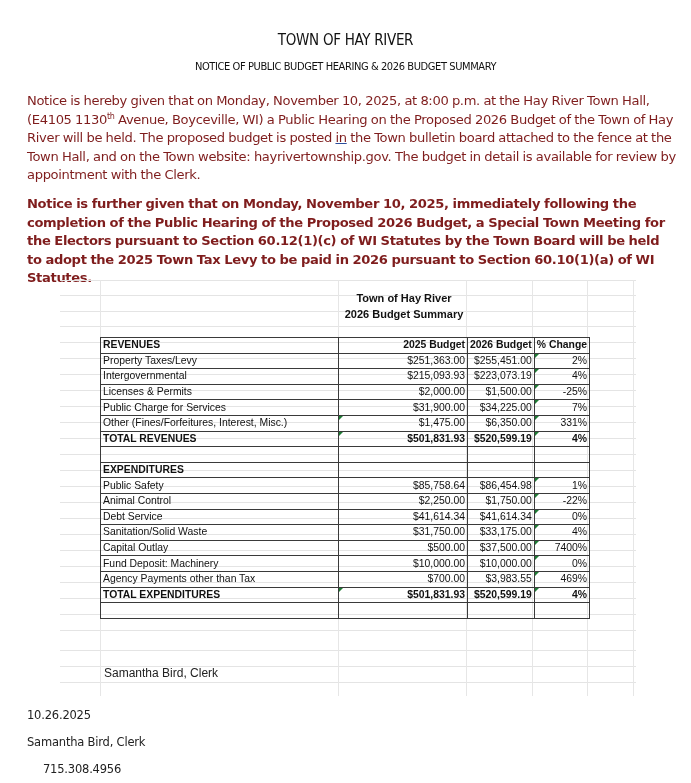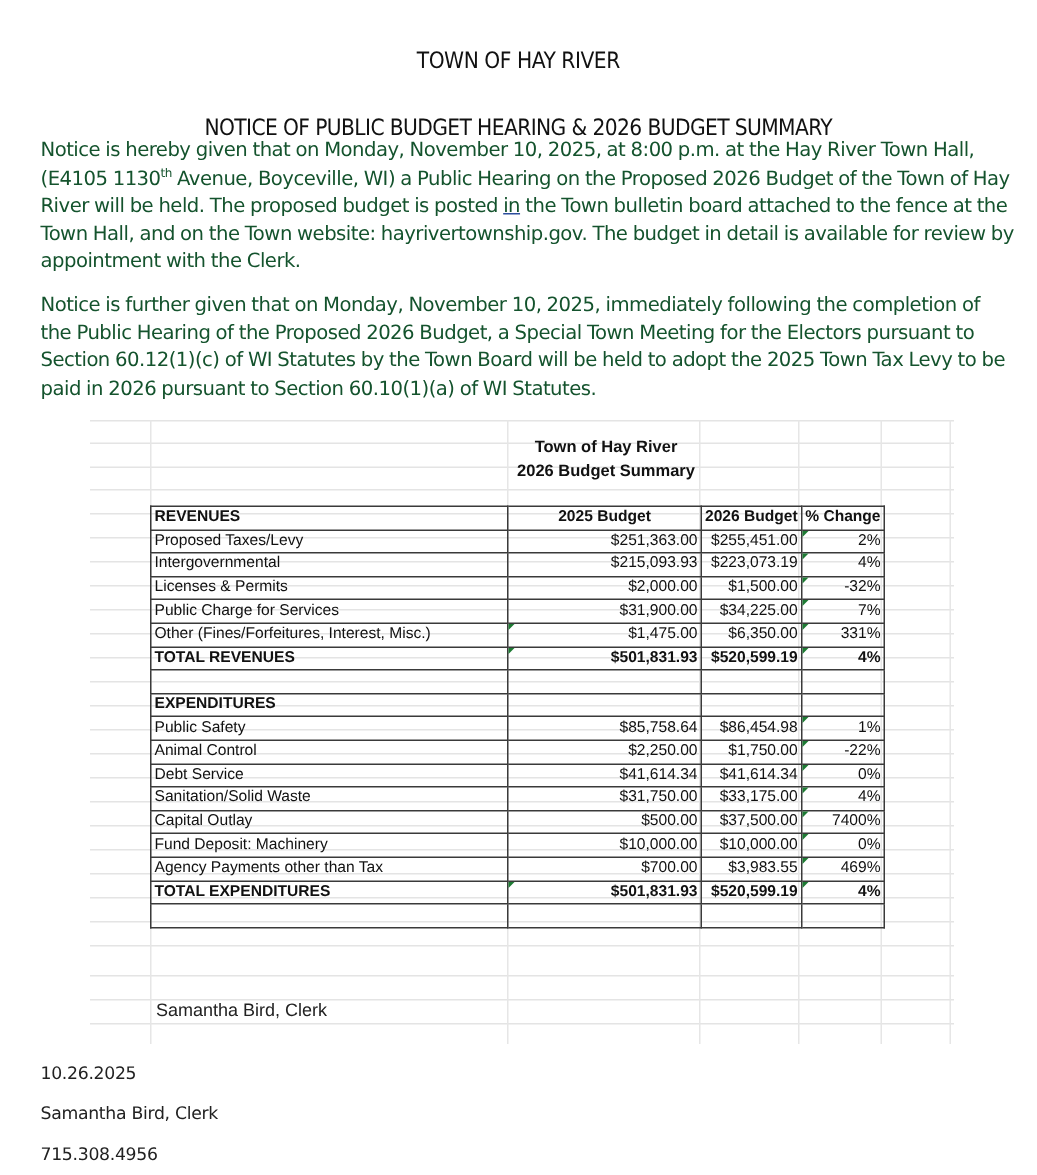--- a/index.html
+++ b/index.html
@@ -1,56 +1,56 @@
 <!DOCTYPE html>
 <html><head>
 <meta charset="utf-8">
 <style>
   html, body { margin:0; padding:0; background:#ffffff; }
   body { width:691px; height:783px; position:relative; overflow:hidden; color:#1a1a1a; }
   .title { position:absolute; left:0; width:691px; text-align:center;
     font-family:"DejaVu Sans Condensed","DejaVu Sans", sans-serif; font-stretch:condensed; color:#111; }
   #t1 { top:31px; font-size:15px; letter-spacing:-0.3px; }
-  #t2 { top:76px; font-size:15px; letter-spacing:-0.4px; }
+  #t2 { top:60px; font-size:11px; letter-spacing:-0.4px; }
   .para { position:absolute; left:27px; width:650px;
-    font-family:"DejaVu Sans", sans-serif; font-size:13.1px; line-height:18.6px; color:#14532d;
+    font-family:"DejaVu Sans", sans-serif; font-size:13.1px; line-height:18.6px; color:#7f1d1d;
     letter-spacing:-0.35px; word-spacing:-0.3px; }
   #p1 { top:92px; }
-  #p2 { top:195px; }
+  #p2 { top:195px;font-weight:bold; }
   sup { font-size:8px; line-height:0; vertical-align:5px; }
   .ul { text-decoration:underline; text-decoration-color:#2b4d9c; }
 
   
   #sheet { position:absolute; left:60px; top:280px; width:576px; height:416px; }
   .gl-h { position:absolute; left:0; width:576px; height:1px; background:#e4e4e4; }
   .gl-v { position:absolute; top:0; width:1px; height:416px; background:#e6e6e6; }
   #tbl { position:absolute; left:40px; top:57px; border-collapse:collapse;
     font-family:"Liberation Sans", sans-serif; font-size:10.4px; color:#111; }
   #tbl td { border:1px solid #3a3a3a; height:14.6px; padding:0 2px; white-space:nowrap; line-height:14px; position:relative; }
   #tbl td.c0 { width:233px; }
   #tbl td.c1 { width:124px; text-align:right; }
   #tbl td.c2 { width:61px; text-align:right; }
   #tbl td.c3 { width:50px; text-align:right; }
   #tbl tr.hdr td { font-weight:bold; }
-  #tbl tr.hdr td.c1, #tbl tr.hdr td.c2 { text-align:center; }
+  #tbl tr.hdr td.c1, #tbl tr.hdr td.c2 { text-align:right; }
   #tbl tr.hdr td.c2 { text-align:right; }
   #tbl tr.total td { font-weight:bold; }
   #tbl tr.section td.c0 { font-weight:bold; }
   .flag { position:absolute; left:0; top:0; width:0; height:0;
     border-top:4px solid #1e7b34; border-right:4px solid transparent; }
   .sheet-title { position:absolute; left:278px; width:132px; text-align:center;
     font-family:"Liberation Sans", sans-serif; font-weight:bold; font-size:11px; color:#111; }
   #st1 { top:12px; }
   #st2 { top:28px; }
   #clerk-cell { position:absolute; left:44px; top:386px; font-family:"Liberation Sans", sans-serif; font-size:12px; color:#222; }
 
   .foot { position:absolute; left:27px; font-family:"DejaVu Sans", sans-serif; font-size:11.5px; color:#222; letter-spacing:-0.2px; }
   #f1 { top:708px; }
   #f2 { top:735px; }
-  #f3 { top:762px; }
+  #f3 { top:762px;margin-left:16px; }
 </style>
 </head>
 <body>
 
 <div class="title" id="t1">TOWN OF HAY RIVER</div>
 <div class="title" id="t2">NOTICE OF PUBLIC BUDGET HEARING &amp; 2026 BUDGET SUMMARY</div>
 
 <div class="para" id="p1"><span>Notice is hereby given that on Monday, November 10, 2025, at 8:00 p.m. at the Hay River Town Hall, (E4105 1130</span><sup>th</sup><span> Avenue, Boyceville, WI) a Public Hearing on the Proposed 2026 Budget of the Town of Hay River will be held. The proposed budget is posted </span><span class="ul">in</span><span> the Town bulletin board attached to the fence at the Town Hall, and on the Town website: hayrivertownship.gov. The budget in detail is available for review by appointment with the Clerk.</span></div>
 
 <div class="para" id="p2">Notice is further given that on Monday, November 10, 2025, immediately following the completion of the Public Hearing of the Proposed 2026 Budget, a Special Town Meeting for the Electors pursuant to Section 60.12(1)(c) of WI Statutes by the Town Board will be held to adopt the 2025 Town Tax Levy to be paid in 2026 pursuant to Section 60.10(1)(a) of WI Statutes.</div>
@@ -95,36 +95,36 @@
 
   <table id="tbl">
     <tbody id="tbody">
         <tr class="hdr">
           <td class="c0">REVENUES</td>
           <td class="c1">2025 Budget</td>
           <td class="c2">2026 Budget</td>
           <td class="c3">% Change</td>
         </tr>
         <tr>
-          <td class="c0">Proposed Taxes/Levy</td>
+          <td class="c0">Property Taxes/Levy</td>
           <td class="c1">$251,363.00</td>
           <td class="c2">$255,451.00</td>
           <td class="c3"><span class="flag" style="border-top-color: rgb(30, 123, 52);"></span><span>2%</span></td>
         </tr>
         <tr>
           <td class="c0">Intergovernmental</td>
           <td class="c1">$215,093.93</td>
           <td class="c2">$223,073.19</td>
           <td class="c3"><span class="flag" style="border-top-color: rgb(30, 123, 52);"></span><span>4%</span></td>
         </tr>
         <tr>
           <td class="c0">Licenses &amp; Permits</td>
           <td class="c1">$2,000.00</td>
           <td class="c2">$1,500.00</td>
-          <td class="c3"><span class="flag" style="border-top-color: rgb(30, 123, 52);"></span><span>-32%</span></td>
+          <td class="c3"><span class="flag" style="border-top-color: rgb(30, 123, 52);"></span><span>-25%</span></td>
         </tr>
         <tr>
           <td class="c0">Public Charge for Services</td>
           <td class="c1">$31,900.00</td>
           <td class="c2">$34,225.00</td>
           <td class="c3"><span class="flag" style="border-top-color: rgb(30, 123, 52);"></span><span>7%</span></td>
         </tr>
         <tr>
           <td class="c0">Other (Fines/Forfeitures, Interest, Misc.)</td>
           <td class="c1"><span class="flag" style="border-top-color: rgb(30, 123, 52);"></span><span>$1,475.00</span></td>

